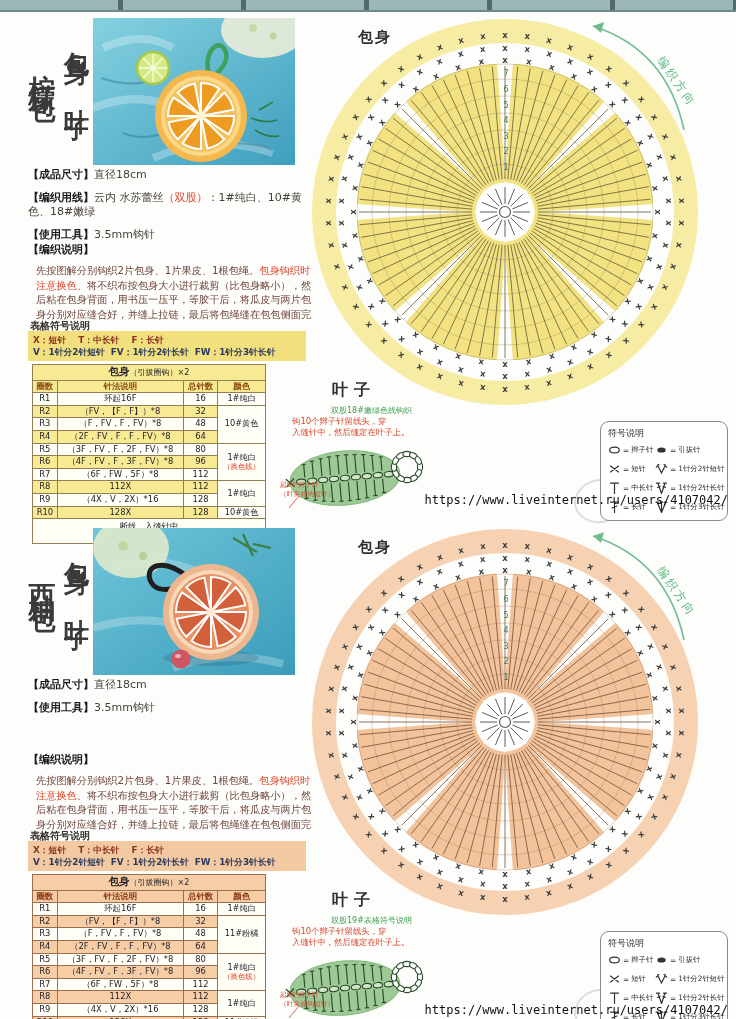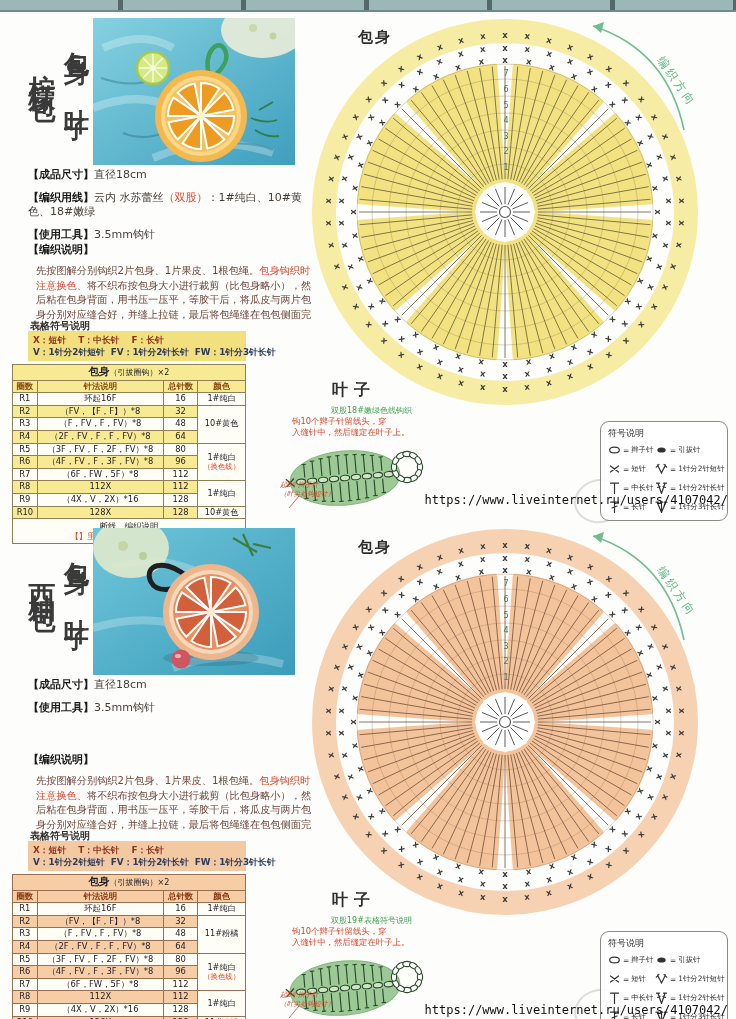--- a/index.html
+++ b/index.html
@@ -20,46 +20,46 @@
   .photo svg{display:block;}
 
   .specs{position:absolute;left:28px;top:166px;width:276px;font-size:11px;color:#463f38;}
   .spec-row{margin-bottom:9px;line-height:14px;}
   .spec-label{font-weight:bold;color:#191919;}
   .red{color:#e0452a;}
   .instr-label{position:absolute;left:28px;top:240px;font-size:11px;font-weight:bold;color:#191919;}
   .instr{position:absolute;left:28px;top:254px;width:282px;margin:8px;font-size:10.2px;
         line-height:14.6px;color:#6e443a;}
   .key-label{position:absolute;left:30px;top:317px;font-size:10px;font-weight:bold;color:#33302c;}
-  .key-strip{position:absolute;left:28px;top:329px;width:218px;background:var(--keybg);
+  .key-strip{position:absolute;left:28px;top:329px;width:278px;background:var(--keybg);
         padding:3px 5px;box-sizing:border-box;}
   .key-row{display:flex;line-height:12px;font-size:8.8px;font-weight:bold;}
   .key-row.r1{color:#8a3520;} .key-row.r2{color:#2c3a5e;}
   .key-row span{margin-right:12px;white-space:nowrap;} .key-row.r2 span{margin-right:6px;}
 
-  .table-wrap{position:absolute;left:12px;top:362px;width:234px;}
+  .table-wrap{position:absolute;left:32px;top:362px;width:234px;}
   .btable{width:100%;border-collapse:collapse;font-size:8.4px;color:#23222b;
         border:1.5px solid var(--bord);background:#fffef6;}
   .btable th,.btable td{border:1px solid var(--bord);padding:1px 2px;text-align:center;line-height:9.6px;}
   .btable .t-title th{background:var(--shade);font-size:10.5px;font-weight:bold;padding:2px;color:#23222b;}
   .btable .t-title .t-note{font-size:8px;font-weight:normal;}
   .btable .t-head th{background:var(--shade);color:var(--headtx);font-weight:bold;font-size:8.4px;}
   .btable tbody tr:nth-child(even){background:var(--shade);}
   .btable .c-col{background:#fffef6;font-size:8.2px;}
   .btable .tiny{font-size:7.4px;line-height:8px;}
   .btable tfoot td{font-size:8.4px;line-height:10px;padding:2px;}
 
   .circle-wrap{position:absolute;left:303px;top:8px;width:404px;height:404px;}
   .circle-label{position:absolute;left:358px;top:26px;font-size:15px;font-weight:bold;color:#2f2f2f;letter-spacing:2px;}
 
   .leaf-title{position:absolute;left:332px;top:378px;font-size:16px;font-weight:bold;letter-spacing:6px;color:#2f2f2f;}
   .leaf-green{position:absolute;left:300px;top:403px;font-size:8px;color:#3f9e4f;margin-left:31px;}
   .leaf-red{position:absolute;left:292px;top:414px;font-size:8.4px;line-height:11px;color:#d9452c;}
   .leaf-svg{position:absolute;left:283px;top:438px;width:152px;height:74px;}
-  .leaf-caption{position:absolute;left:280px;top:479px;font-size:6.8px;line-height:8.6px;color:#d9452c;z-index:4;font-style:italic;}
+  .leaf-caption{position:absolute;left:280px;top:479px;font-size:6.8px;line-height:8.6px;color:#d9452c;z-index:4;}
 
   .legend-box{position:absolute;left:600px;top:419px;width:128px;box-sizing:border-box;
         padding:5px 7px;border:1.5px solid #8a8a8a;border-radius:9px;background:rgba(255,255,255,.92);z-index:3;}
   .legend-title{font-size:9px;font-weight:normal;color:#2e2e2e;margin-bottom:2px;}
   .legend-grid{display:grid;grid-template-columns:42% 58%;row-gap:3px;}
   .lg-row{display:flex;align-items:center;font-size:7.4px;color:#2e2e2e;white-space:nowrap;}
   .lg-sym{width:13px;height:16px;margin-right:1px;flex:none;}
   .lg-eq{margin:0 2px 0 1px;}
 
   .stamp{position:absolute;left:574px;top:477px;width:48px;height:40px;border-radius:50%;
@@ -198,21 +198,21 @@
             <tr>
               <td>R10</td>
               <td>128X</td>
               <td>128</td>
               <td class="c-col" rowspan="1">10#黄色</td>
             </tr>
           </tbody>
           <tfoot>
             <tr>
               <td colspan="4">
-                <div>断线，编织说明</div>
+                <div>断线，入缝针中</div>
                 <div class="red">【】里的针法钩在同一个针目里</div>
               </td>
             </tr>
           </tfoot>
         </table>
       </div>
 
     <div class="circle-wrap"><svg width="404" height="404" viewBox="0 0 404 404">
           <circle cx="202" cy="202" r="181" fill="none" stroke="#f6eca4" stroke-width="24"></circle>
           <path d="M204.23220715981202 170.07795039168562 L212.18444516664232 56.355648662065676 A146 146 0 0 1 297.7846182326141 91.81240128747528 L222.99388892769622 177.8492934328713 A32 32 0 0 0 204.23220715981202 170.07795039168562 Z" fill="#f2e282" stroke="#f2e282" stroke-width="5" stroke-linejoin="round"></path>

